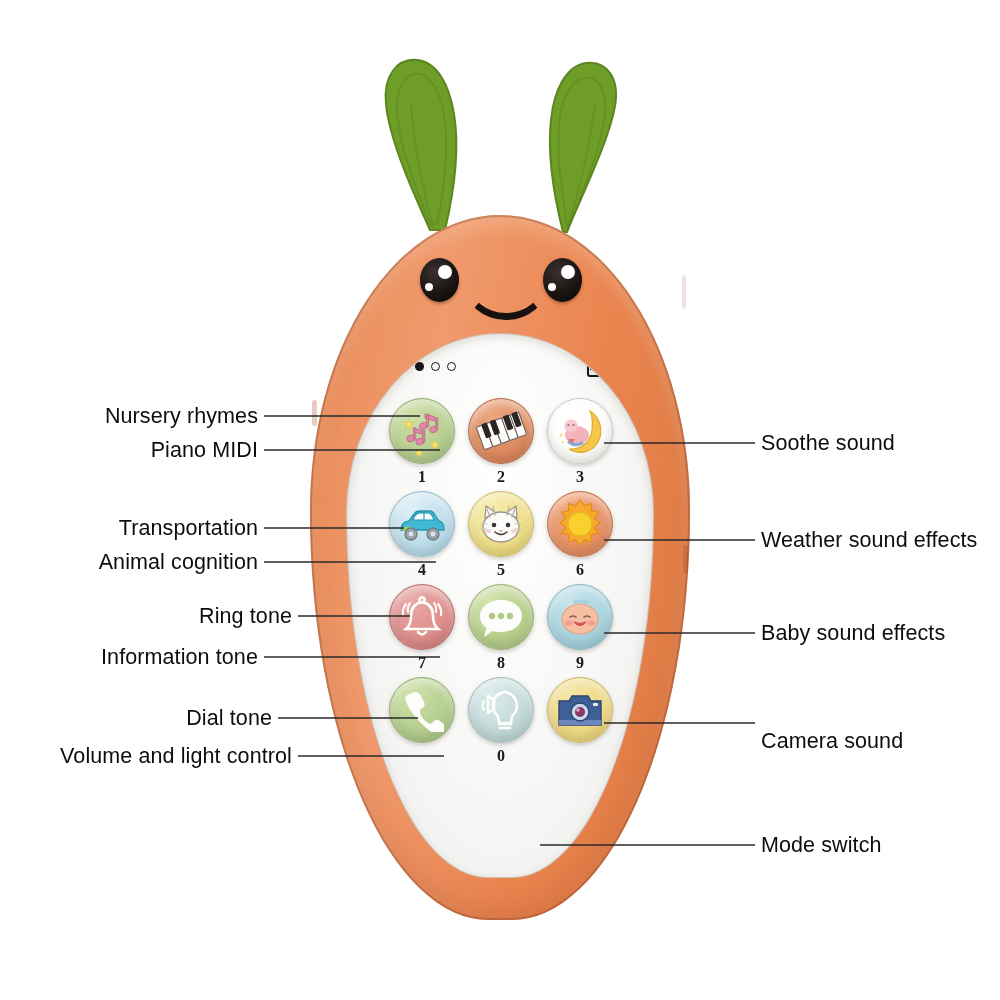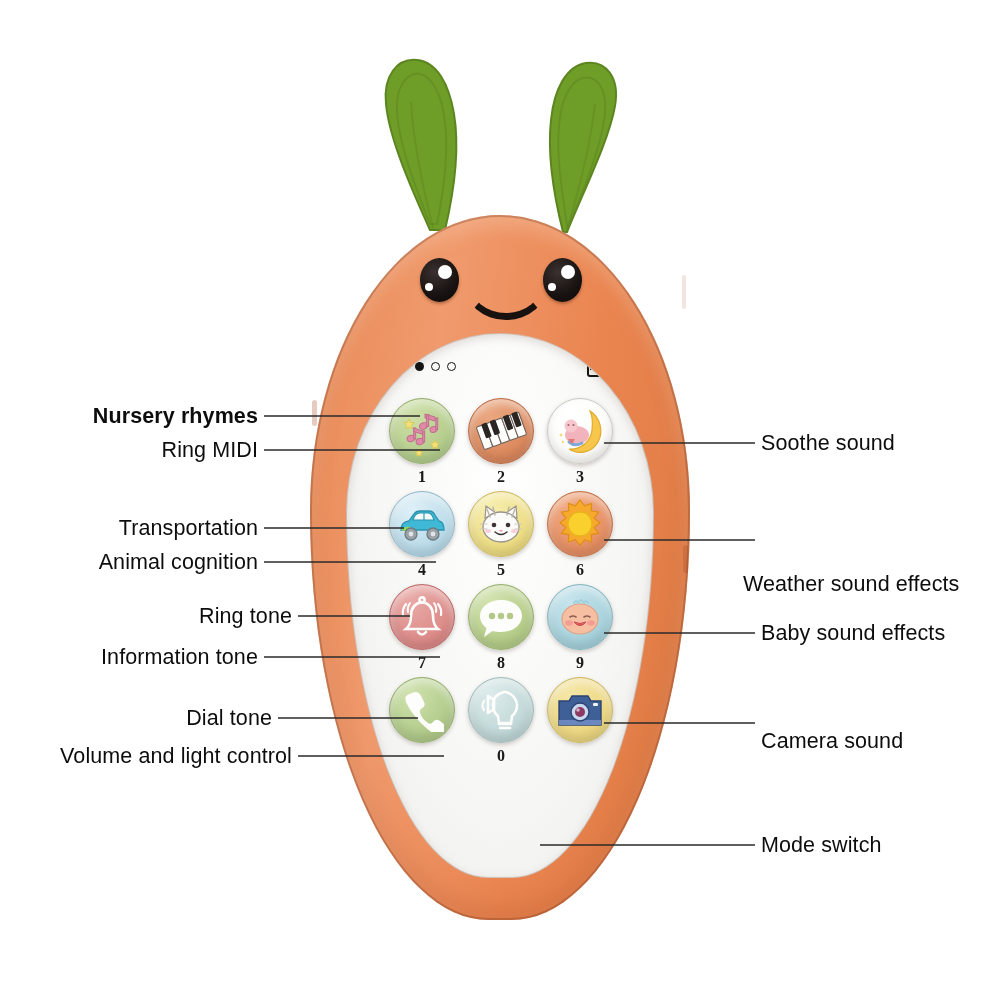--- a/index.html
+++ b/index.html
@@ -381,28 +381,28 @@
       <path d="M298 756 H 444"></path>
 
       <path d="M604 443 H 755"></path>
       <path d="M604 540 H 755"></path>
       <path d="M604 633 H 755"></path>
       <path d="M604 723 H 755"></path>
       <path d="M540 845 H 755"></path>
     </g>
   </svg>
 
-  <div class="label left" style="right:742px;top:406px;font-weight:bold;">Nursery rhymes</div>
-  <div class="label left" style="right:742px;top:440px;">Ring MIDI</div>
+  <div class="label left" style="right:742px;top:406px;">Nursery rhymes</div>
+  <div class="label left" style="right:742px;top:440px;">Piano MIDI</div>
   <div class="label left" style="right:742px;top:518px;">Transportation</div>
   <div class="label left" style="right:742px;top:552px;">Animal cognition</div>
   <div class="label left" style="right:708px;top:606px;">Ring tone</div>
   <div class="label left" style="right:742px;top:647px;">Information tone</div>
   <div class="label left" style="right:728px;top:708px;">Dial tone</div>
   <div class="label left" style="right:708px;top:746px;text-align:right;">Volume and light control</div>
 
   <div class="label right" style="left:761px;top:433px;">Soothe sound</div>
-  <div class="label right" style="left:743px;top:530px;margin-top:44px;">Weather sound effects</div>
+  <div class="label right" style="left:761px;top:530px;">Weather sound effects</div>
   <div class="label right" style="left:761px;top:623px;">Baby sound effects</div>
   <div class="label right" style="left:761px;top:713px;margin-top:18px;">Camera sound</div>
   <div class="label right" style="left:761px;top:835px;">Mode switch</div>
 
 </div>
 
 </body></html>

